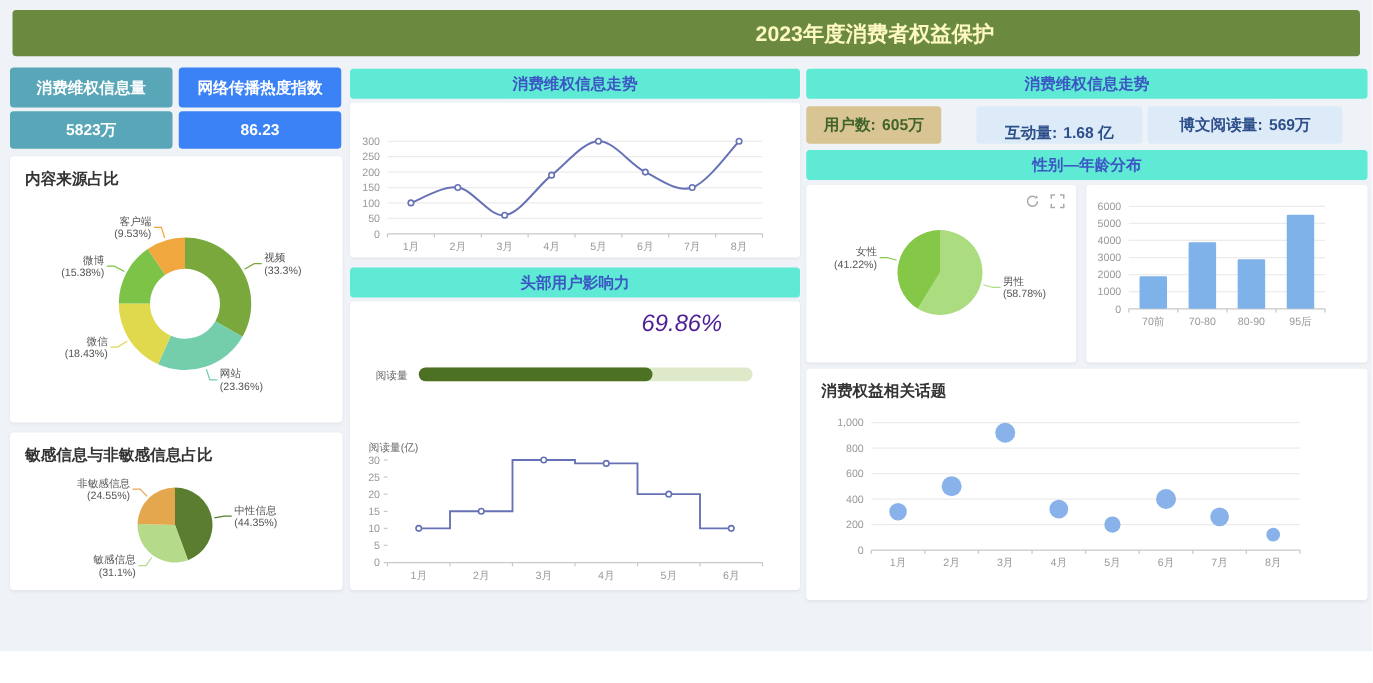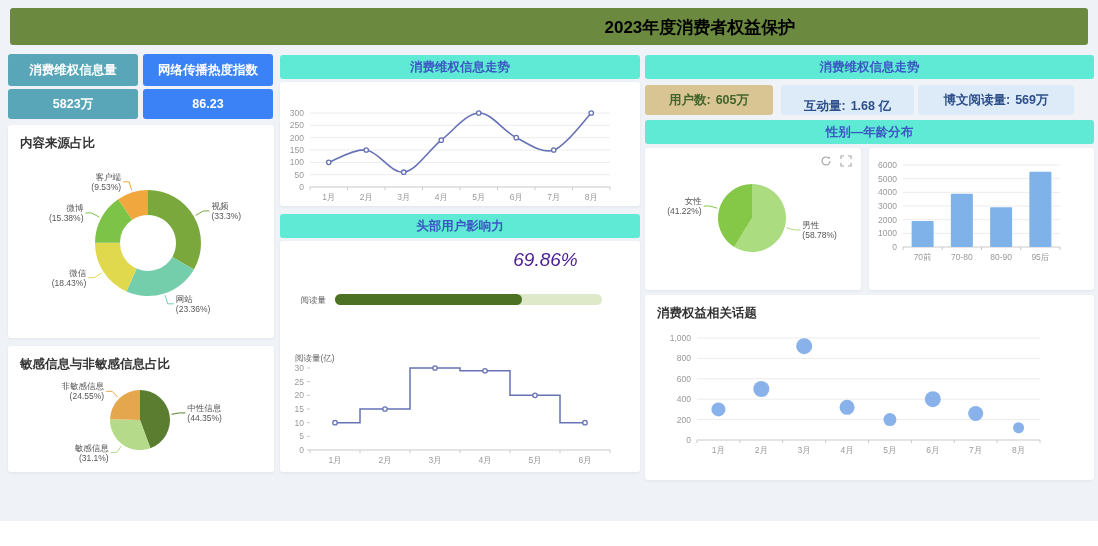--- a/index.html
+++ b/index.html
@@ -1,21 +1,21 @@
 <!DOCTYPE html>
 <html><head>
 <meta charset="utf-8">
 <style>
   * { margin:0; padding:0; box-sizing:border-box; }
   html,body { background:#fff; }
   body { font-family:"Liberation Sans","DejaVu Sans",sans-serif; }
   .page { position:relative; width:1098px; height:546px; overflow:hidden; background:#fff; }
   .canvas { position:absolute; left:0; top:0; width:1098px; height:521px; background:#eff2f7; }
   .topbar { position:absolute; left:10px; top:8px; width:1078px; height:37px; background:#6b8a3f; border-radius:3px; }
-  .topbar-title { position:absolute; left:64%; top:50%; transform:translate(-50%,-50%); color:#000000; font-size:17px; font-weight:700; white-space:nowrap; }
+  .topbar-title { position:absolute; left:64%; top:50%; transform:translate(-50%,-50%); color:#fef9c3; font-size:17px; font-weight:700; white-space:nowrap; }
   .statcard { position:absolute; display:flex; align-items:center; justify-content:center; color:#fff; font-weight:700; font-size:12.5px; border-radius:3px; }
   .teal { background:#58a6b8; }
   .peri { background:#3b82f6; }
   #card1h { left:8px; top:54px; width:130px; height:32px; }
   #card1v { left:8px; top:89px; width:130px; height:30px; }
   #card2h { left:143px; top:54px; width:130px; height:32px; }
   #card2v { left:143px; top:89px; width:130px; height:30px; }
   .panel { position:absolute; background:#fff; border-radius:3px; box-shadow:0 1px 3px rgba(0,0,0,0.06); }
   .panel-title { position:absolute; left:12px; top:10px; font-size:12.5px; font-weight:700; color:#333; }
   #panel-source { left:8px; top:125px; width:266px; height:213px; }
@@ -25,21 +25,21 @@
   #strip-trend { left:280px; top:55px; width:360px; }
   #strip-influence { left:280px; top:214px; width:360px; }
   #strip-overview { left:645px; top:55px; width:449px; }
   #strip-gender { left:645px; top:120px; width:449px; }
   #panel-trend { left:280px; top:82px; width:360px; height:124px; }
   #panel-influence { left:280px; top:241px; width:360px; height:231px; }
   #panel-gender { left:645px; top:148px; width:216px; height:142px; }
   #panel-age { left:869px; top:148px; width:225px; height:142px; }
   #panel-topics { left:645px; top:295px; width:449px; height:185px; }
   .chip { position:absolute; top:85px; height:30px; display:flex; align-items:center; justify-content:center; gap:5px; font-size:12.5px; font-weight:700; border-radius:3px; }
-  #chip1 { left:645px; width:128px; background:#d9c493; color:#42642b; }
+  #chip1 { left:645px; width:108px; background:#d9c493; color:#42642b; }
   #chip2 { left:781px; width:133px; background:#ddebf8; color:#2d4f8a;align-items:flex-end; }
   #chip3 { left:918px; width:156px; background:#ddebf8; color:#2d4f8a; }
   svg { position:absolute; left:0; top:0; overflow:visible; }
   #svg-donut { top:22px; }
   #svg-step { top:90px; }
   .ax { font-size:8.5px; fill:#999; font-family:"Liberation Sans","DejaVu Sans",sans-serif; }
   .pie-lb { font-size:8.5px; fill:#555; font-family:"Liberation Sans","DejaVu Sans",sans-serif; }
   .ylab { font-size:8.5px; fill:#666; font-family:"Liberation Sans","DejaVu Sans",sans-serif; }
   .pct-big { position:absolute; top:8px; font-size:19px; color:#4c1d95; transform:translateX(-50%); font-weight:400;font-style:italic; }
   .bar-label { position:absolute; left:0; top:54px; width:46px; text-align:right; font-size:8.5px; color:#666; }

